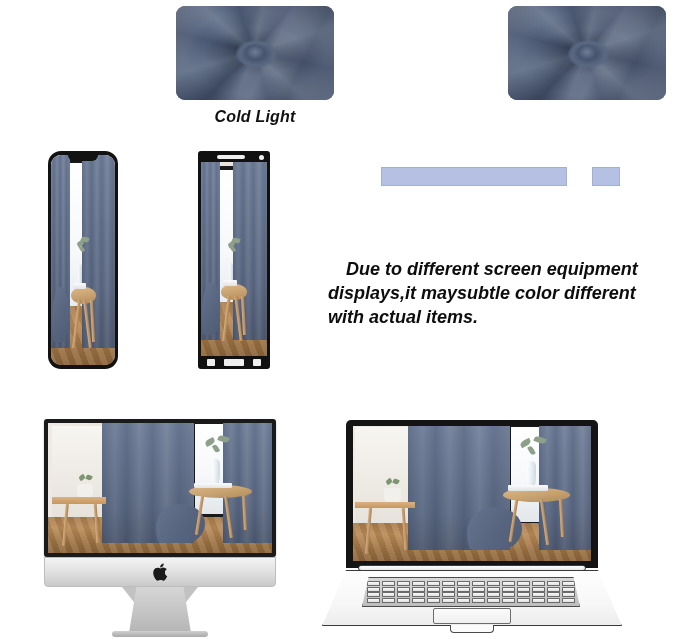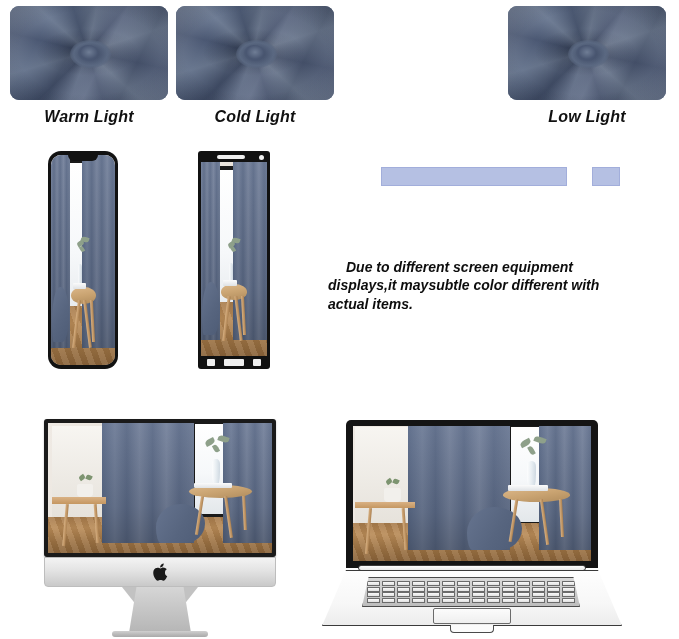--- a/index.html
+++ b/index.html
@@ -100,21 +100,21 @@
     width: 28px; height: 19px;
     background: #b5c0e3;
     border: 1px solid #a2aedb;
     box-sizing: border-box;
   }
 
   #disclaimer {
     position: absolute;
     left: 328px; top: 258px;
     width: 310px;
-    font-size: 14px;
+    font-size: 18px;
     font-style: italic;
     font-weight: bold;
     line-height: 1.32;
     color: #0d0d0d;
     text-indent: 18px;
   }
 
   
   .scene { position: absolute; inset: 0; overflow: hidden; background: #cfc6bb; }
   .scene .wall       { position: absolute; left:0; top:0; width:100%; height:74%; background: linear-gradient(100deg,#efeae4 0%,#e6e0d8 45%,#d9d2c8 100%); }
@@ -367,30 +367,20 @@
     border-top: none;
     border-radius: 0 0 4px 4px;
     box-sizing: border-box;
   }
 </style>
 </head>
 <body>
 
 <div id="swatch-row">
 
-  <div class="swatch-cell" style="left:10px;">
-    <div class="swatch-img">
-      <div class="fab-base"></div>
-      <div class="fab-sheen"></div>
-      <div class="fab-swirl"></div>
-      <div class="fab-swirl2"></div>
-      <div class="fab-vign"></div>
-    </div>
-    <div class="swatch-label">Warm Light</div>
-  </div>
 
   <div class="swatch-cell" style="left:176px;">
     <div class="swatch-img">
       <div class="fab-base"></div>
       <div class="fab-sheen"></div>
       <div class="fab-swirl"></div>
       <div class="fab-swirl2"></div>
       <div class="fab-vign"></div>
     </div>
     <div class="swatch-label">Cold Light</div>
@@ -398,21 +388,20 @@
 
 
   <div class="swatch-cell" style="left:508px;">
     <div class="swatch-img">
       <div class="fab-base"></div>
       <div class="fab-sheen"></div>
       <div class="fab-swirl"></div>
       <div class="fab-swirl2"></div>
       <div class="fab-vign"></div>
     </div>
-    <div class="swatch-label">Low Light</div>
   </div>
 
 </div>
 
 <div id="chip-wide"></div>
 <div id="chip-small"></div>
 
 <div id="disclaimer">Due to different screen equipment displays,it maysubtle color different with actual items.</div>
 
 <div id="phone-iphone">

